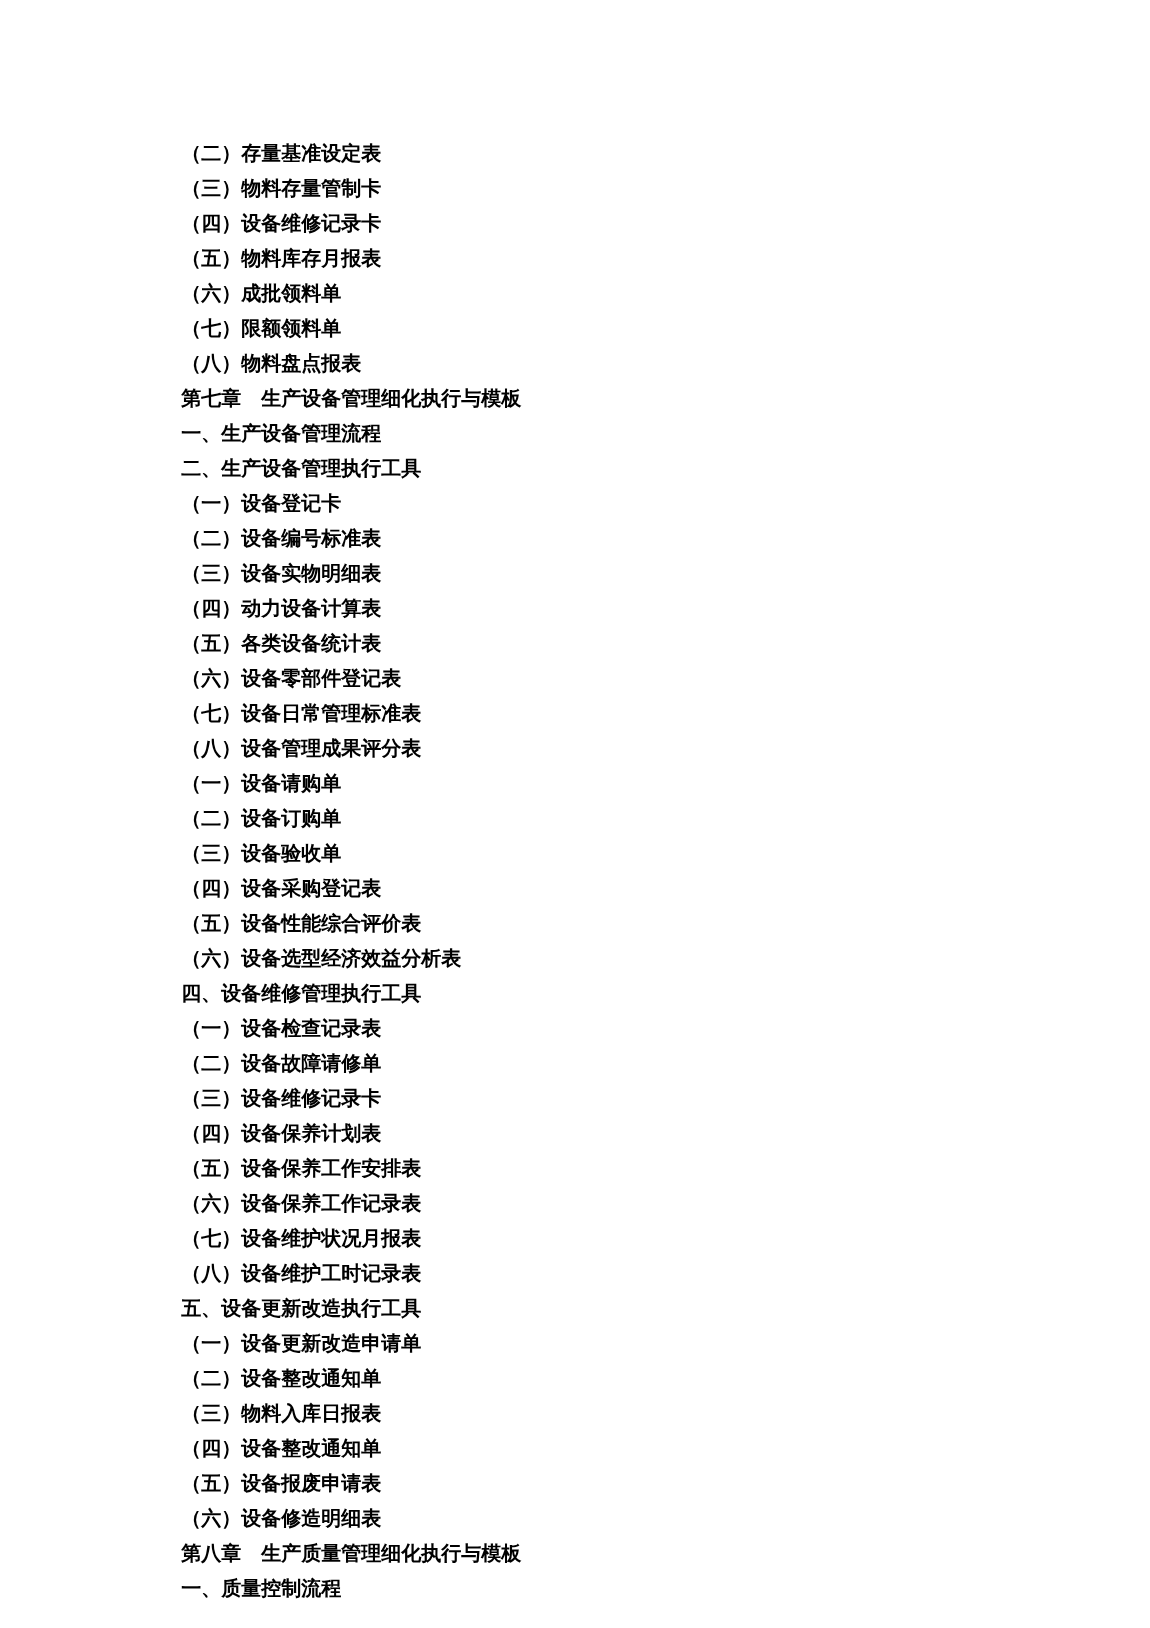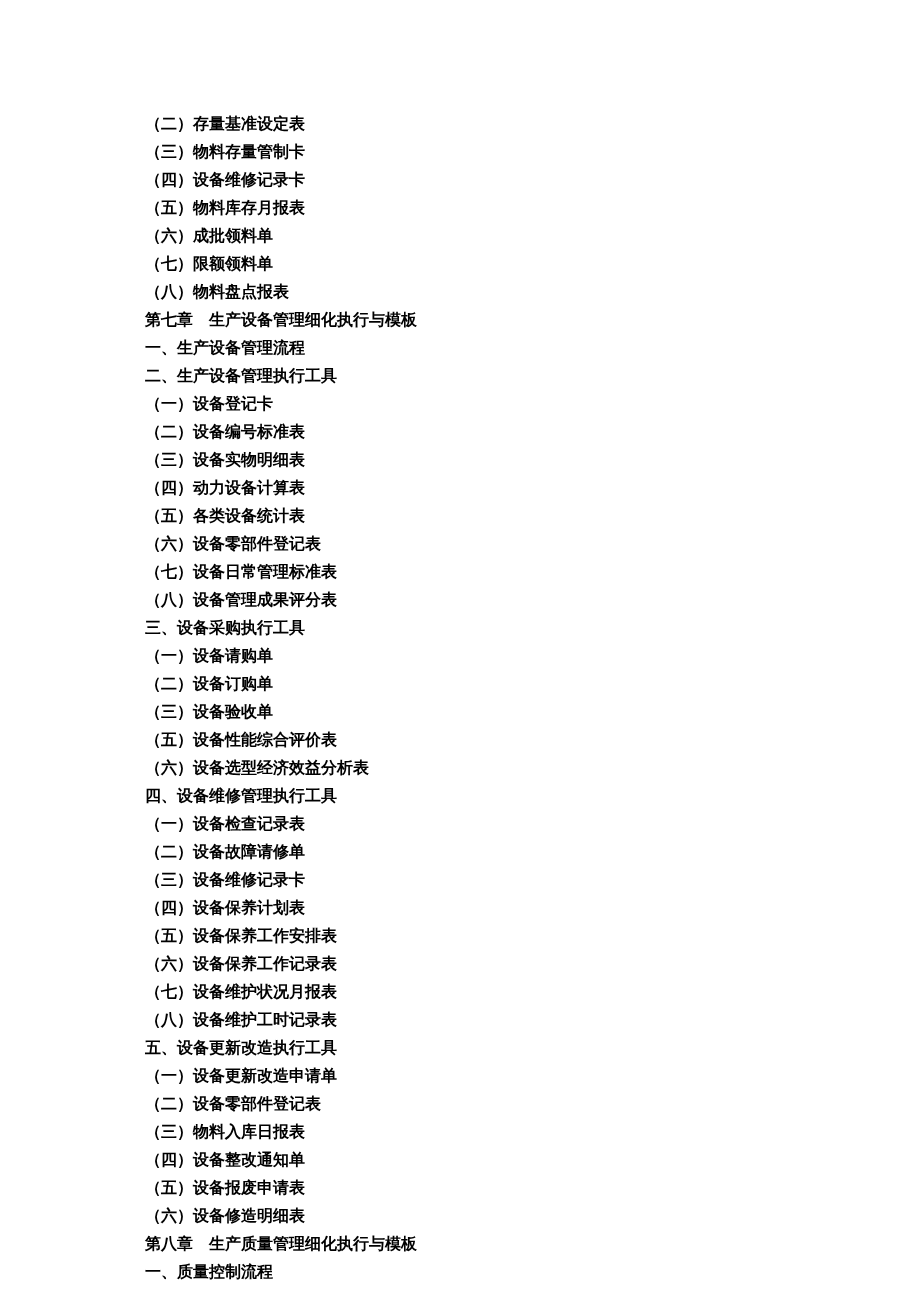--- a/index.html
+++ b/index.html
@@ -38,38 +38,38 @@
       <div class="toc-line">一、生产设备管理流程</div>
       <div class="toc-line">二、生产设备管理执行工具</div>
       <div class="toc-line">（一）设备登记卡</div>
       <div class="toc-line">（二）设备编号标准表</div>
       <div class="toc-line">（三）设备实物明细表</div>
       <div class="toc-line">（四）动力设备计算表</div>
       <div class="toc-line">（五）各类设备统计表</div>
       <div class="toc-line">（六）设备零部件登记表</div>
       <div class="toc-line">（七）设备日常管理标准表</div>
       <div class="toc-line">（八）设备管理成果评分表</div>
-      <div class="toc-line">三、设备采购执行工具</div>
       <div class="toc-line">（一）设备请购单</div>
       <div class="toc-line">（二）设备订购单</div>
       <div class="toc-line">（三）设备验收单</div>
+      <div class="toc-line">（四）设备采购登记表</div>
       <div class="toc-line">（五）设备性能综合评价表</div>
       <div class="toc-line">（六）设备选型经济效益分析表</div>
       <div class="toc-line">四、设备维修管理执行工具</div>
       <div class="toc-line">（一）设备检查记录表</div>
       <div class="toc-line">（二）设备故障请修单</div>
       <div class="toc-line">（三）设备维修记录卡</div>
       <div class="toc-line">（四）设备保养计划表</div>
       <div class="toc-line">（五）设备保养工作安排表</div>
       <div class="toc-line">（六）设备保养工作记录表</div>
       <div class="toc-line">（七）设备维护状况月报表</div>
       <div class="toc-line">（八）设备维护工时记录表</div>
       <div class="toc-line">五、设备更新改造执行工具</div>
       <div class="toc-line">（一）设备更新改造申请单</div>
-      <div class="toc-line">（二）设备零部件登记表</div>
+      <div class="toc-line">（二）设备整改通知单</div>
       <div class="toc-line">（三）物料入库日报表</div>
       <div class="toc-line">（四）设备整改通知单</div>
       <div class="toc-line">（五）设备报废申请表</div>
       <div class="toc-line">（六）设备修造明细表</div>
       <div class="toc-line">第八章　生产质量管理细化执行与模板</div>
       <div class="toc-line">一、质量控制流程</div>
     </div>
 </div>
 
 </body></html>

